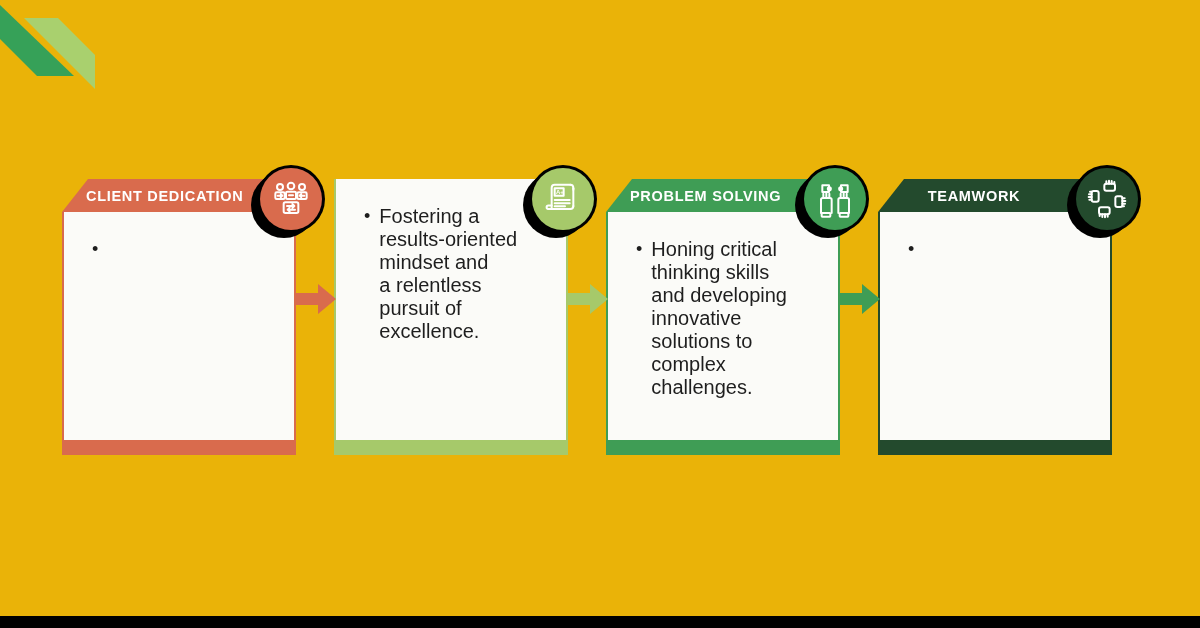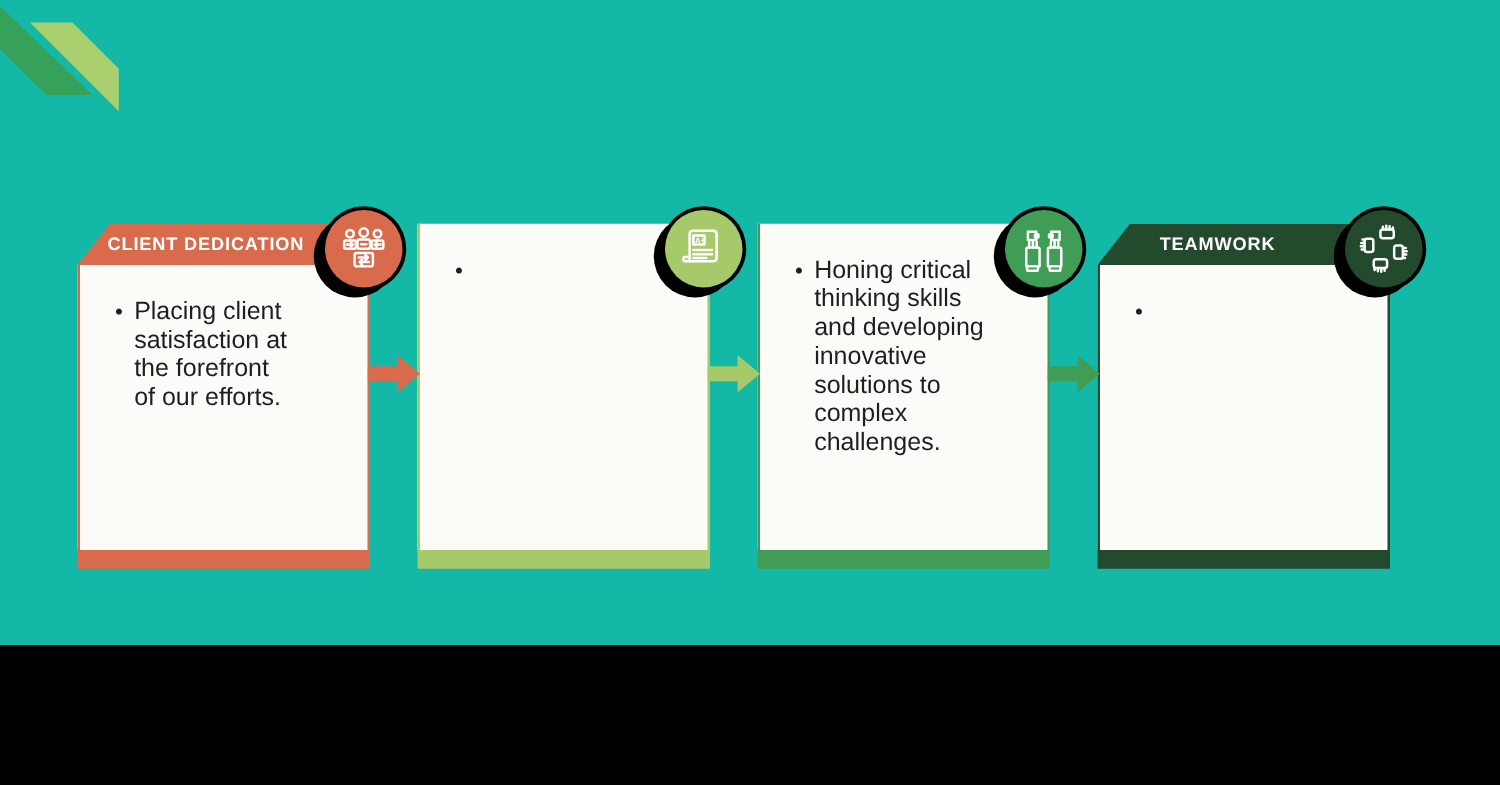--- a/index.html
+++ b/index.html
@@ -1,18 +1,18 @@
 <!DOCTYPE html>
 <html><head>
 <meta charset="utf-8">
 <style>
   * { margin:0; padding:0; box-sizing:border-box; }
   html,body { background:#000; }
   .stage {
-    position:relative; width:1200px; height:516px; background:#14b8a6;
+    position:relative; width:1200px; height:616px; background:#eab308;
     overflow:hidden; font-family:"Liberation Sans", sans-serif;text-decoration:underline;
   }
   
   .corner-ribbons { position:absolute; left:0; top:2px; }
 
   
   .cards-row { position:absolute; left:62px; top:179px; display:flex; gap:38px; }
   .card { position:relative; width:234px; height:276px; display:flex; flex-direction:column; }
   .card-header {
     height:33px; background:var(--accent);
@@ -78,24 +78,20 @@
         <rect x="19" y="35" width="22" height="16" rx="2.5"></rect>
         <path d="M24 40.5 h11 m-3 -3 l3 3 l-3 3"></path>
         <path d="M36 46 h-11 m3 -3 l-3 3 l3 3"></path>
       </svg>
 
     </div>
 
     <div class="card-body">
       <div class="bullet-item">
         <span class="bullet-glyph">•</span>
-        <span class="bullet-text">Placing client
-satisfaction at
-the forefront
-of our efforts.</span>
       </div>
     </div>
 
     <div class="card-bottom-bar"></div>
 
     <svg class="flow-arrow" viewBox="0 0 42 30">
       <polygon points="0,9 24,9 24,0 42,15 24,30 24,21 0,21"></polygon>
     </svg>
   </div>
 
@@ -114,31 +110,40 @@
         <path d="M17.5 31.5 H40"></path>
         <path d="M17.5 36.5 H40"></path>
         <path d="M17.5 41 H33"></path>
       </svg>
 
     </div>
 
     <div class="card-body">
       <div class="bullet-item">
         <span class="bullet-glyph">•</span>
+        <span class="bullet-text">Fostering a
+results-oriented
+mindset and
+a relentless
+pursuit of
+excellence.</span>
       </div>
     </div>
 
     <div class="card-bottom-bar"></div>
 
     <svg class="flow-arrow" viewBox="0 0 42 30">
       <polygon points="0,9 24,9 24,0 42,15 24,30 24,21 0,21"></polygon>
     </svg>
   </div>
 
   <div class="card" style="--accent: #3f9d55;">
+    <div class="card-header">
+      <span class="card-title">PROBLEM SOLVING</span>
+    </div>
 
     <div class="icon-circle icon-wrap">
 
       <svg width="40" height="40" viewBox="0 0 60 60" class="show">
         <path d="M9 51 V31 q0 -2.5 2.5 -2.5 h11 q2.5 0 2.5 2.5 V51"></path>
         <path d="M12.5 28.5 V22 M17 28.5 V20 M21.5 28.5 V22"></path>
         <rect x="11" y="9.5" width="10" height="10"></rect>
         <circle cx="21.5" cy="14.5" r="2.3"></circle>
         <rect x="10" y="51" width="13" height="5.5" rx="1"></rect>
         <path d="M51 51 V31 q0 -2.5 -2.5 -2.5 h-11 q-2.5 0 -2.5 2.5 V51"></path>

